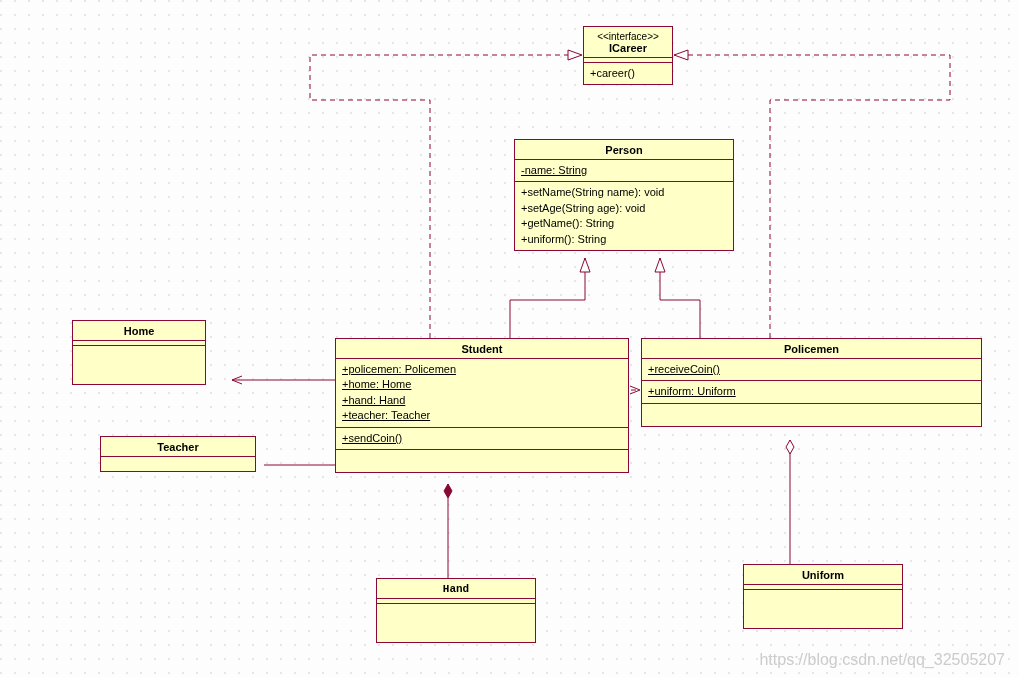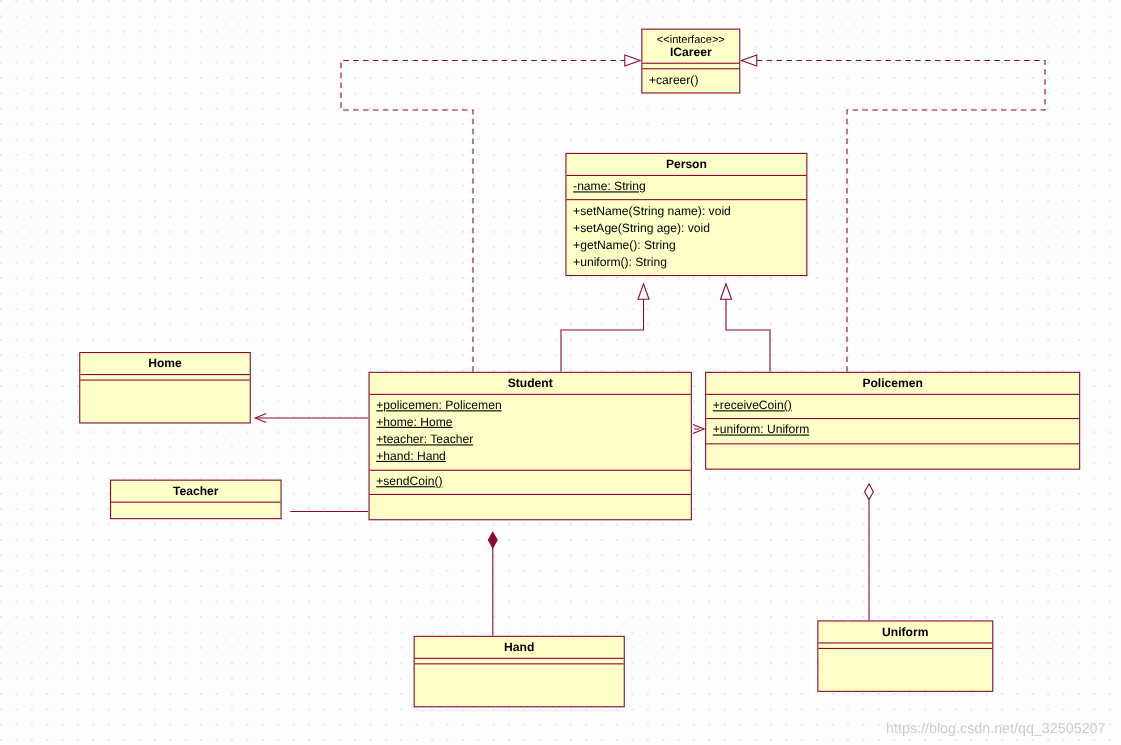--- a/index.html
+++ b/index.html
@@ -55,21 +55,21 @@
     border-bottom: 1px solid #8a0836;
   }
   .uml .emptyBody {
     height: 38px;
   }
   .watermark {
     position: absolute;
     right: 14px;
     bottom: 8px;
     color: #ccc;
-    font-size: 13px;
+    font-size: 16px;
     font-family: Arial, sans-serif;
   }
 </style>
 </head>
 <body>
 
 <div id="bg"></div>
 
 <svg width="1019" height="677">
   <defs>
@@ -126,57 +126,57 @@
     <div>-name: String</div>
   </div>
   <div class="section">
     <div>+setName(String name): void</div>
     <div>+setAge(String age): void</div>
     <div>+getName(): String</div>
     <div>+uniform(): String</div>
   </div>
 </div>
 
-<div class="uml" style="left:72px; top:320px; width:156px;">
+<div class="uml" style="left:72px; top:320px; width:134px;">
   <div class="title"><span>Home</span></div>
   <div class="emptyThin"></div>
   <div class="emptyBody"></div>
 </div>
 
 <div class="uml" style="left:100px; top:436px; width:156px;">
   <div class="title"><span>Teacher</span></div>
   <div style="height:14px;"></div>
 </div>
 
 <div class="uml" style="left:335px; top:338px; width:294px;">
   <div class="title"><span>Student</span></div>
   <div class="section sep">
     <div>+policemen: Policemen</div>
     <div>+home: Home</div>
+    <div>+hand: Hand</div>
     <div>+teacher: Teacher</div>
-    <div>+hand: Hand</div>
   </div>
   <div class="section sep">
     <div>+sendCoin()</div>
   </div>
   <div style="height:22px;"></div>
 </div>
 
 <div class="uml" style="left:641px; top:338px; width:341px;">
   <div class="title"><span>Policemen</span></div>
   <div class="section sep">
     <div>+receiveCoin()</div>
   </div>
   <div class="section sep">
     <div>+uniform: Uniform</div>
   </div>
   <div style="height:22px;"></div>
 </div>
 
-<div class="uml" style="left:376px; top:578px; width:192px;">
+<div class="uml" style="left:376px; top:578px; width:160px;font-family:Liberation Mono, monospace;">
   <div class="title"><span>Hand</span></div>
   <div class="emptyThin"></div>
   <div class="emptyBody"></div>
 </div>
 
 <div class="uml" style="left:743px; top:564px; width:160px;">
   <div class="title"><span>Uniform</span></div>
   <div class="emptyThin"></div>
   <div class="emptyBody"></div>
 </div>

